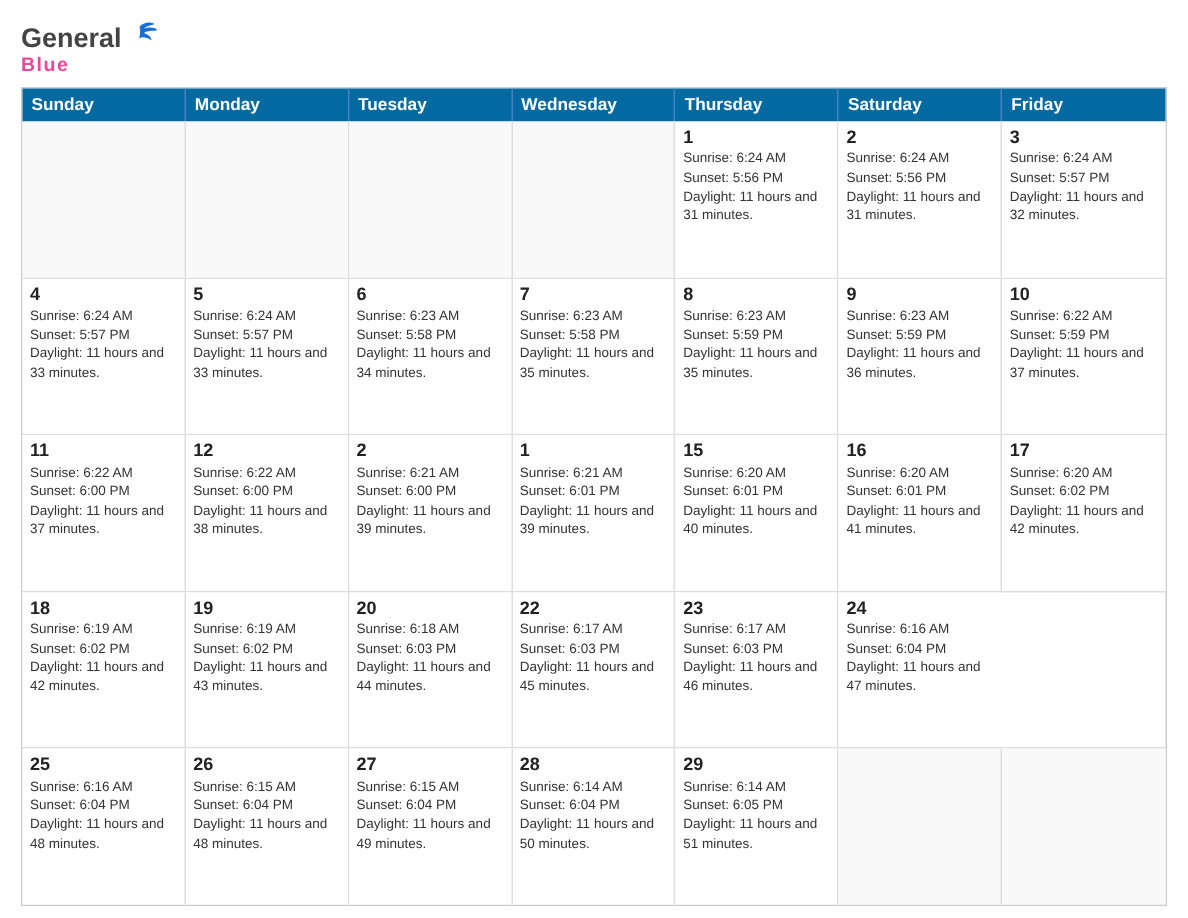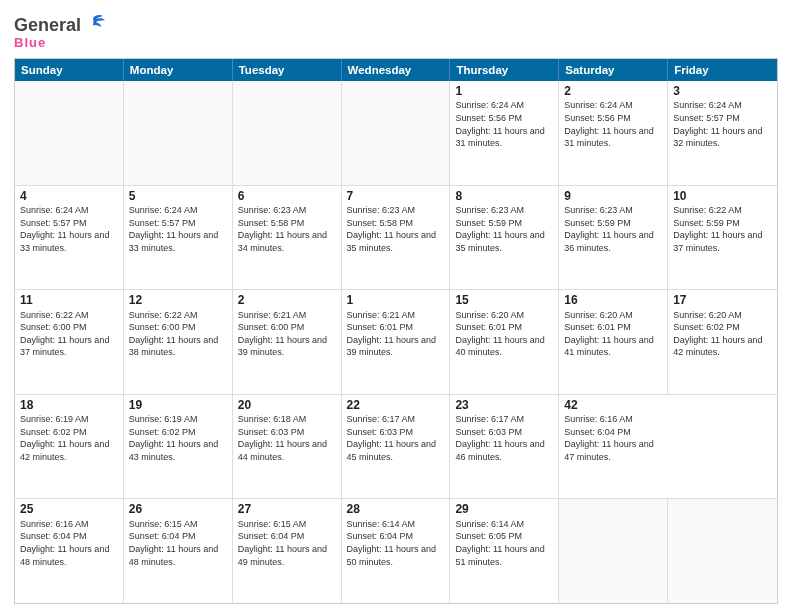--- a/index.html
+++ b/index.html
@@ -319,21 +319,21 @@
 and 45 minutes.</div>
           </div>
           <div class="cal-cell">
             <span class="day-num">23</span>
             <div class="cell-text">Sunrise: 6:17 AM
 Sunset: 6:03 PM
 Daylight: 11 hours
 and 46 minutes.</div>
           </div>
           <div class="cal-cell">
-            <span class="day-num">42</span>
+            <span class="day-num">24</span>
             <div class="cell-text">Sunrise: 6:16 AM
 Sunset: 6:04 PM
 Daylight: 11 hours
 and 47 minutes.</div>
           </div>
         </div>
         <div class="cal-row">
           <div class="cal-cell">
             <span class="day-num">25</span>
             <div class="cell-text">Sunrise: 6:16 AM

